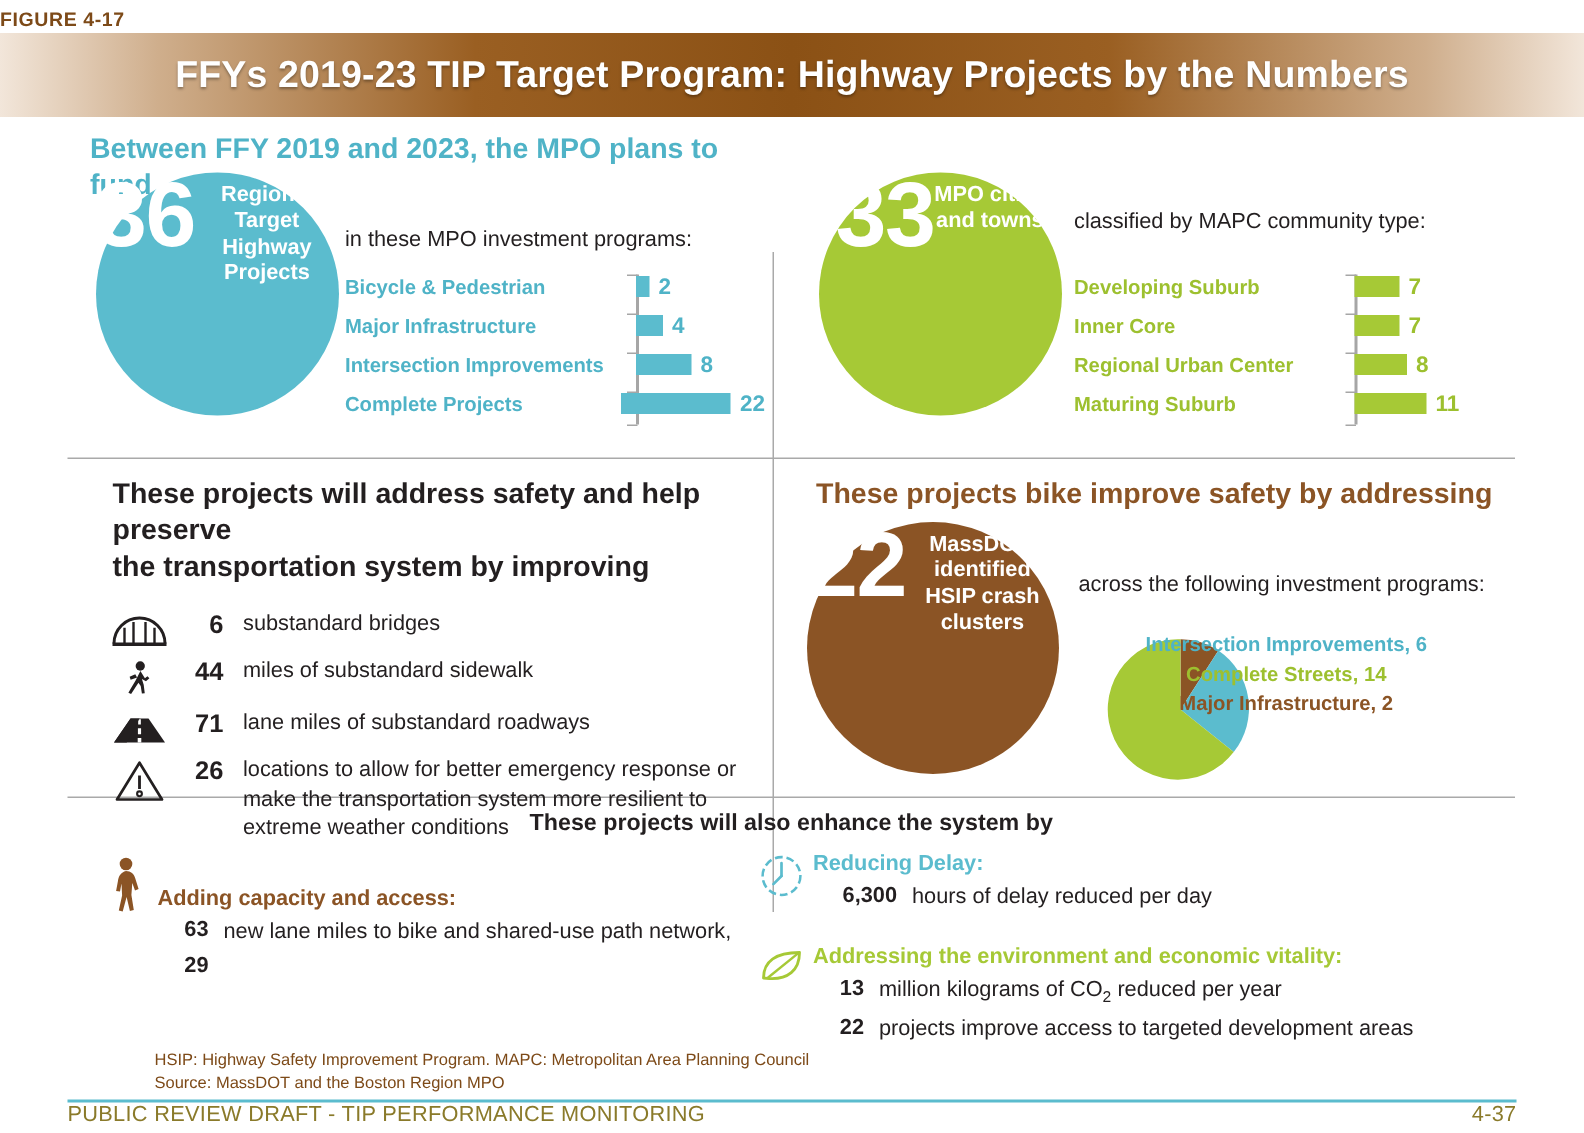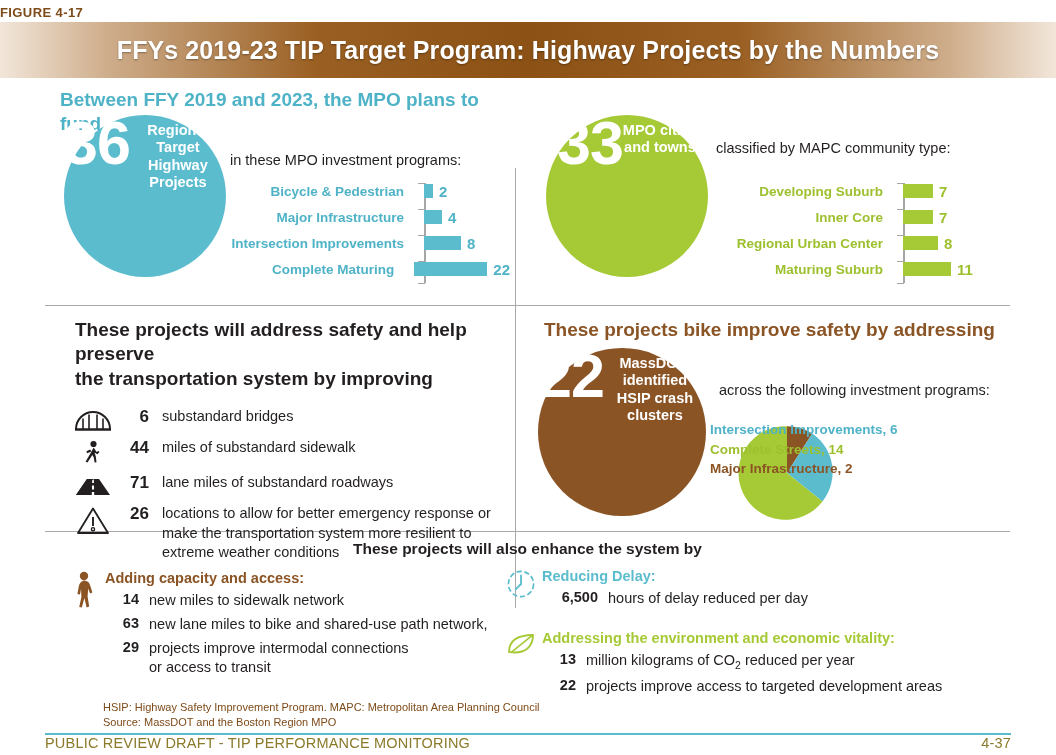--- a/index.html
+++ b/index.html
@@ -62,21 +62,21 @@
 
   
   .circle{ border-radius:50%; display:flex; 
            align-items:flex-start; justify-content:center; color:#fff; text-align:center; }
   .circle .big{ font-size:61px; font-weight:700; line-height:.94; letter-spacing:-1px; }
   .circle .cap{ font-size:14.5px; font-weight:700; line-height:1.2; margin-top:7px; }
 
   
   .barchart{ position:relative; }
   .bar-row{ display:flex; align-items:center; height:22px; margin-bottom:4px; }
-  .bar-label{ text-align:right; font-size:13.5px; font-weight:600; padding-right:20px; white-space:nowrap; }
+  .bar-label{ font-size:13.5px; font-weight:600; padding-right:2px; white-space:nowrap; }
   .bar-track{ position:relative; height:22px; display:flex; align-items:center; }
   .bar{ height:14px; }
   .bar-val{ font-size:15px; font-weight:700; margin-left:6px; }
   .axis{ position:absolute; width:2px; background:#a6a6a6; }
   .tick{ position:absolute; width:7px; height:1px; background:#a6a6a6; }
 
   .teal{ color:#4fb3c7; }
   .green{ color:#9dc02f; }
   .brown{ color:#8b5425; }
   .bg-teal{ background:#5bbcce; }
@@ -92,21 +92,21 @@
   
   .bottom-title{ text-align:center; font-size:15.5px; font-weight:700; color:#231f20; }
   .bgroup{ display:flex; align-items:flex-start; }
   .bgroup .ic{ width:42px; flex:0 0 42px; display:flex; justify-content:center; padding-top:1px; }
   .bgroup-head{ font-size:14.5px; font-weight:700; }
   .bline{ display:flex; margin-top:5px; }
   .bline .n{ width:34px; flex:0 0 34px; text-align:right; font-size:14.5px; font-weight:700; }
   .bline .t{ font-size:14.5px; padding-left:10px; line-height:1.3; }
 
   
-  .pie-legend{ text-align:left; font-size:13.5px; font-weight:600; line-height:1.45; }
+  .pie-legend{ text-align:center; font-size:13.5px; font-weight:600; line-height:1.45; }
 
   
   .source{
     position:absolute; left:103px; top:700px;
     font-family:"Liberation Sans Narrow","Liberation Sans",sans-serif;
     font-size:11px; color:#7d4a18; line-height:1.35;
   }
 
   
   .footrule{ position:absolute; left:45px; top:733px; width:966px; height:2px; background:#5bbcce; }
@@ -168,21 +168,21 @@
 
       <div class="bar-row">
         <div class="bar-label teal" style="width:194px;">Intersection Improvements</div>
         <div class="bar-track">
           <div class="bar bg-teal" style="width:37px;"></div>
           <div class="bar-val teal">8</div>
         </div>
       </div>
 
       <div class="bar-row">
-        <div class="bar-label teal" style="width:194px;">Complete Maturing</div>
+        <div class="bar-label teal" style="width:194px;">Complete Projects</div>
         <div class="bar-track">
           <div class="bar bg-teal" style="width:73px;"></div>
           <div class="bar-val teal">22</div>
         </div>
       </div>
 
       <div class="tick" style="left:188px; top:3px;"></div>
       <div class="tick" style="left:188px; top:29px;"></div>
       <div class="tick" style="left:188px; top:55px;"></div>
       <div class="tick" style="left:188px; top:81px;"></div>
@@ -345,48 +345,43 @@
     <div class="bottom-title">These projects will also enhance the system by</div>
 
     <div class="bgroup" style="position:absolute; left:18px; top:30px; width:430px;">
       <div class="ic">
         <svg width="26" height="42" viewBox="0 0 26 42">
           <circle cx="13" cy="5" r="4.2" fill="#8b5425"></circle>
           <path d="M13 9.6 C9.6 10.4 8 13 7.6 16.5 L6.4 23 L9 23.4 L10 18 L10.4 26 L8.2 36 L10.8 36.6 L13.4 27 L15.6 36.4 L18.2 35.6 L16.6 25.6 L17.2 17.6 L19 22.6 L21.4 21.6 L19.2 14.6 C18.3 11.2 16.3 9.8 13 9.6 Z" fill="#8b5425"></path>
         </svg>
       </div>
       <div style="flex:1;">
-        <div class="bgroup-head" style="color:#8b5425;">Adding capacity and access:</div>
-        <div class="bline">
-          <div class="n">14</div>
-          <div class="t">new miles to sidewalk network</div>
-        </div>
+        <div class="bgroup-head" style="color:#8b5425;margin-top:21px;">Adding capacity and access:</div>
         <div class="bline">
           <div class="n">63</div>
           <div class="t">new lane miles to bike and shared-use path network,</div>
         </div>
         <div class="bline">
           <div class="n">29</div>
-          <div class="t" style="max-width:280px;">projects improve intermodal connections or access to transit</div>
         </div>
       </div>
     </div>
 
     <div class="bgroup" style="position:absolute; left:455px; top:28px; width:500px;">
       <div class="ic">
         <svg width="30" height="30" viewBox="0 0 30 30">
           <circle cx="15" cy="15" r="12.6" fill="none" stroke="#5bbcce" stroke-width="1.7" stroke-dasharray="5.2 2.6"></circle>
           <line x1="15" y1="15" x2="15" y2="6.4" stroke="#5bbcce" stroke-width="1.8" stroke-linecap="round"></line>
           <line x1="15" y1="15" x2="9.6" y2="20.4" stroke="#5bbcce" stroke-width="1.8" stroke-linecap="round"></line>
         </svg>
       </div>
       <div style="flex:1;">
         <div class="bgroup-head" style="color:#5bbcce;">Reducing Delay:</div>
         <div class="bline">
-          <div class="n" style="width:56px; flex:0 0 56px;">6,500</div>
+          <div class="n" style="width:56px; flex:0 0 56px;">6,300</div>
           <div class="t">hours of delay reduced per day</div>
         </div>
       </div>
     </div>
 
     <div class="bgroup" style="position:absolute; left:455px; top:90px; width:520px;">
       <div class="ic">
         <svg width="32" height="26" viewBox="0 0 32 26">
           <path d="M4 21 C4 10 12 4 28 4 C28 16 20 22 8 21.4 Z" fill="none" stroke="#a6c936" stroke-width="1.9" stroke-linejoin="round"></path>
           <line x1="6.5" y1="21.2" x2="27" y2="4.6" stroke="#a6c936" stroke-width="1.6"></line>

